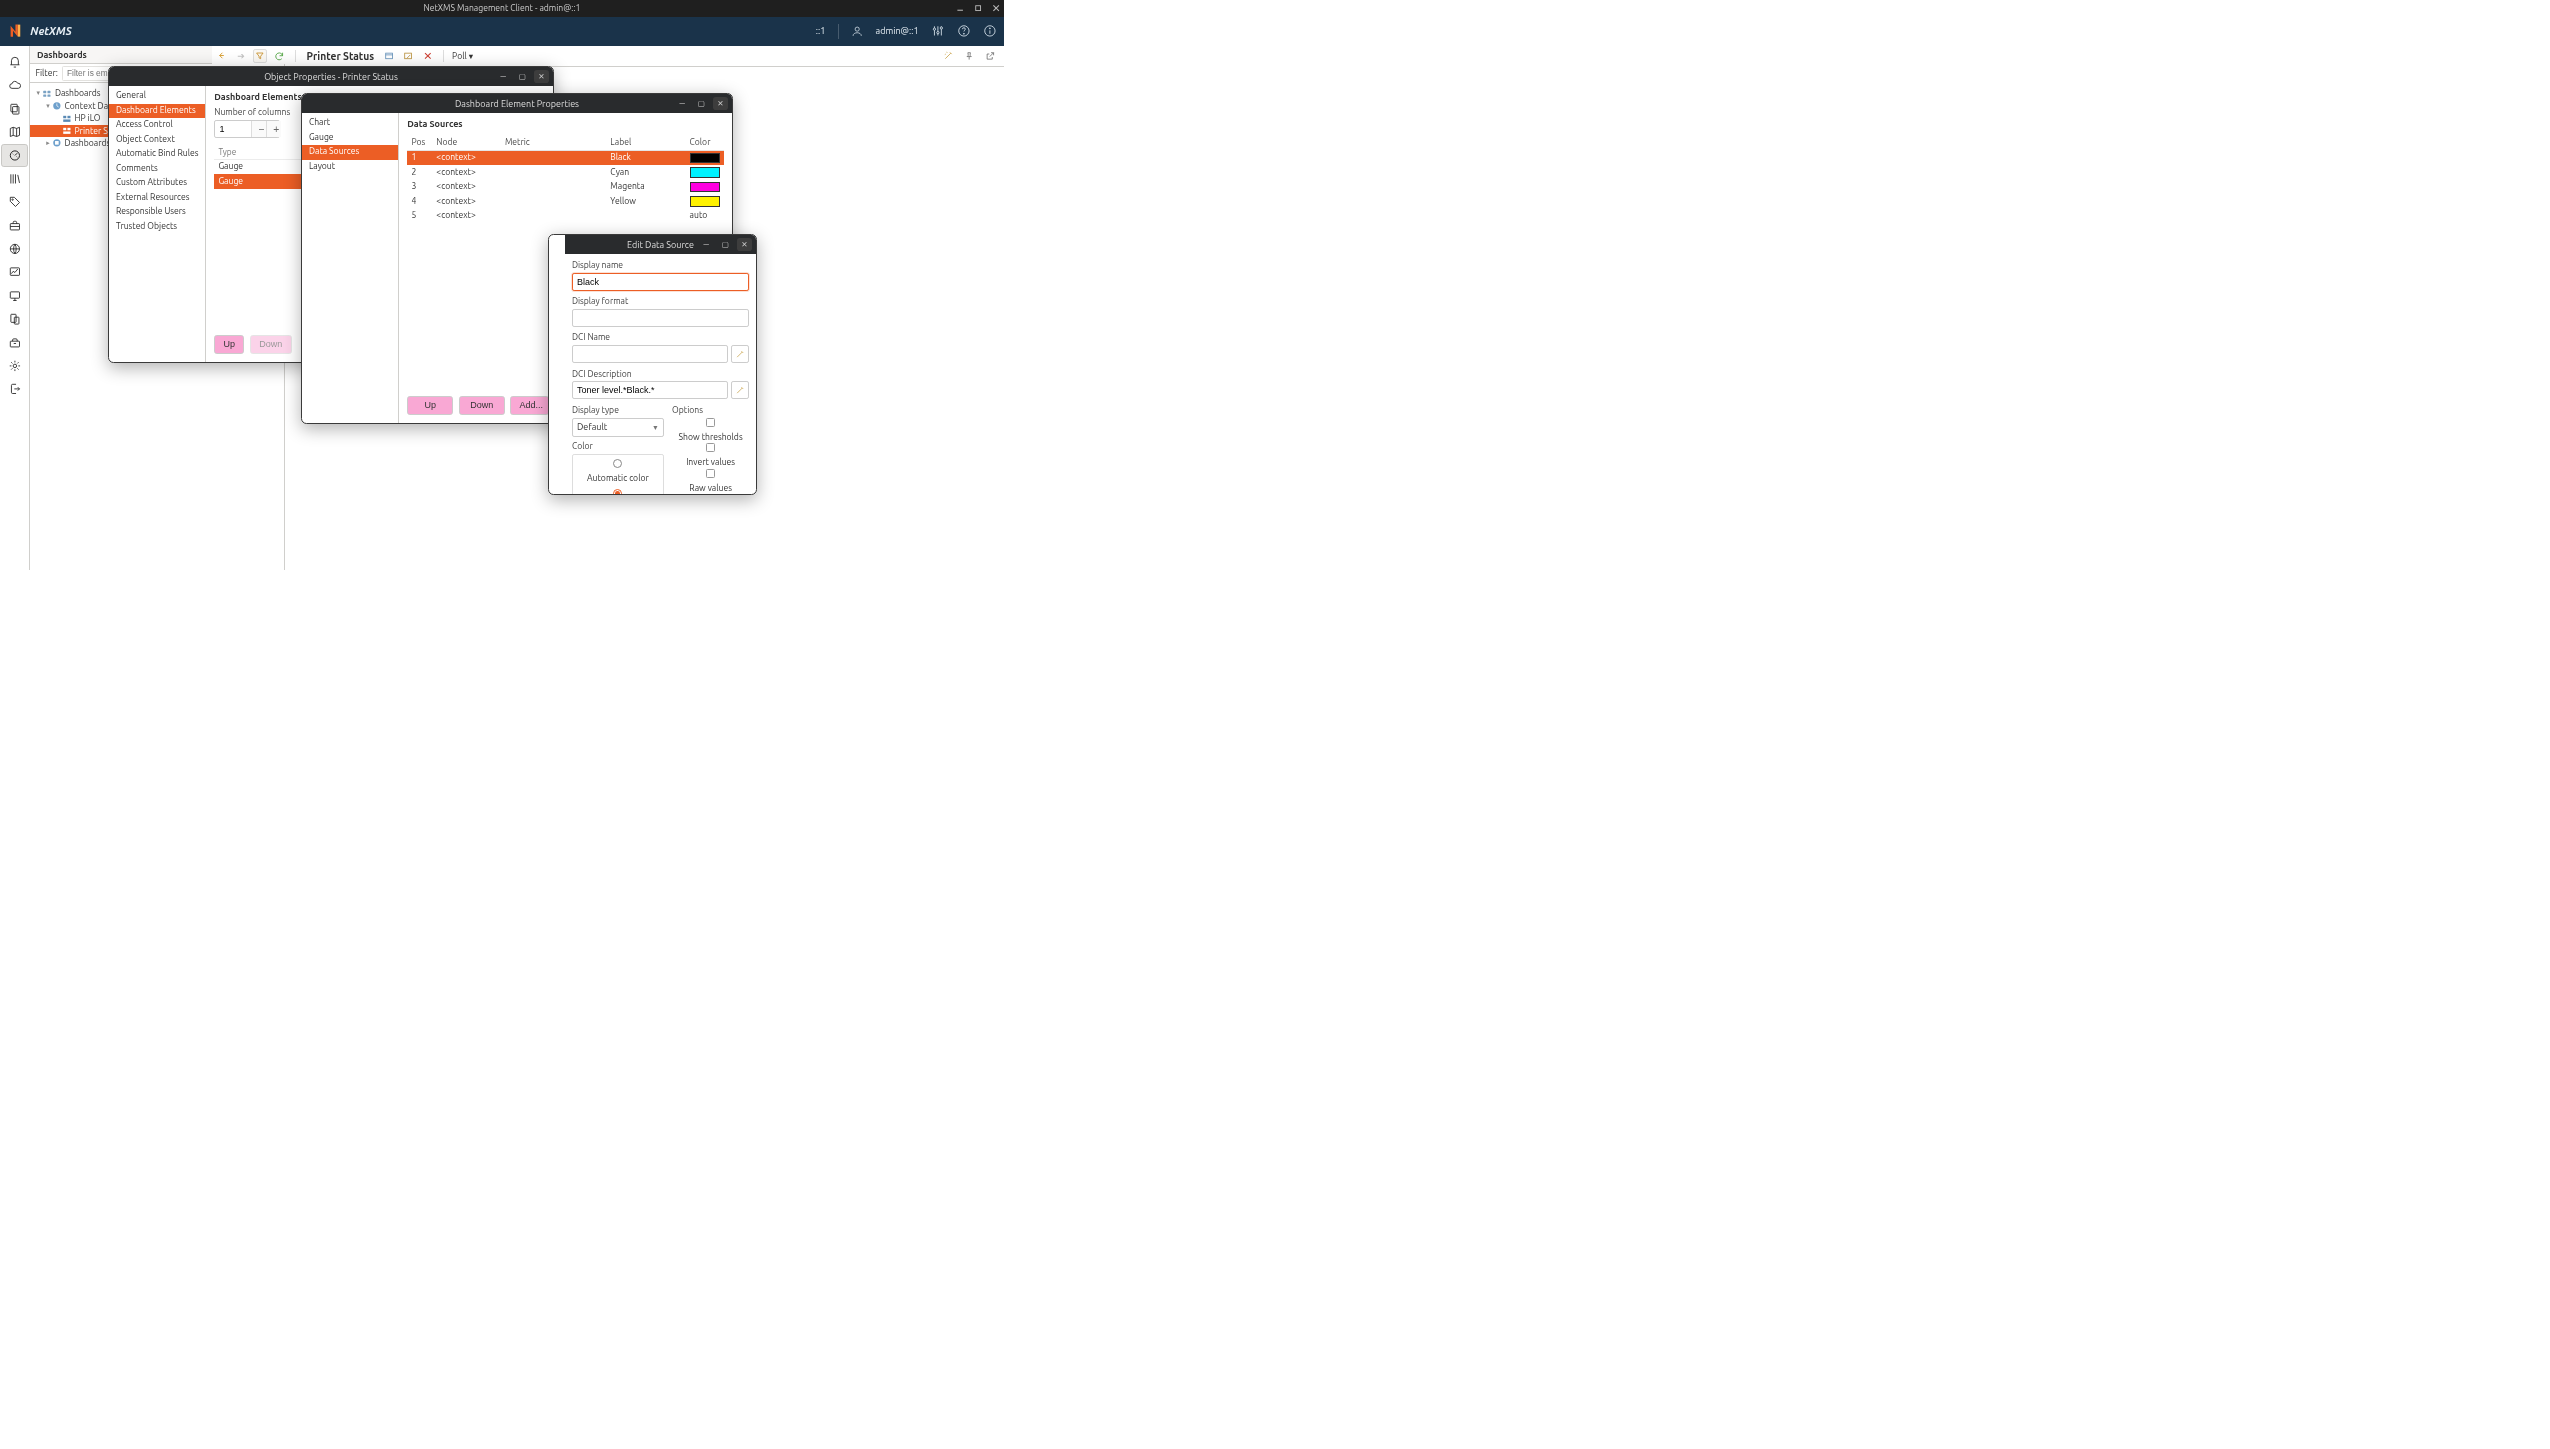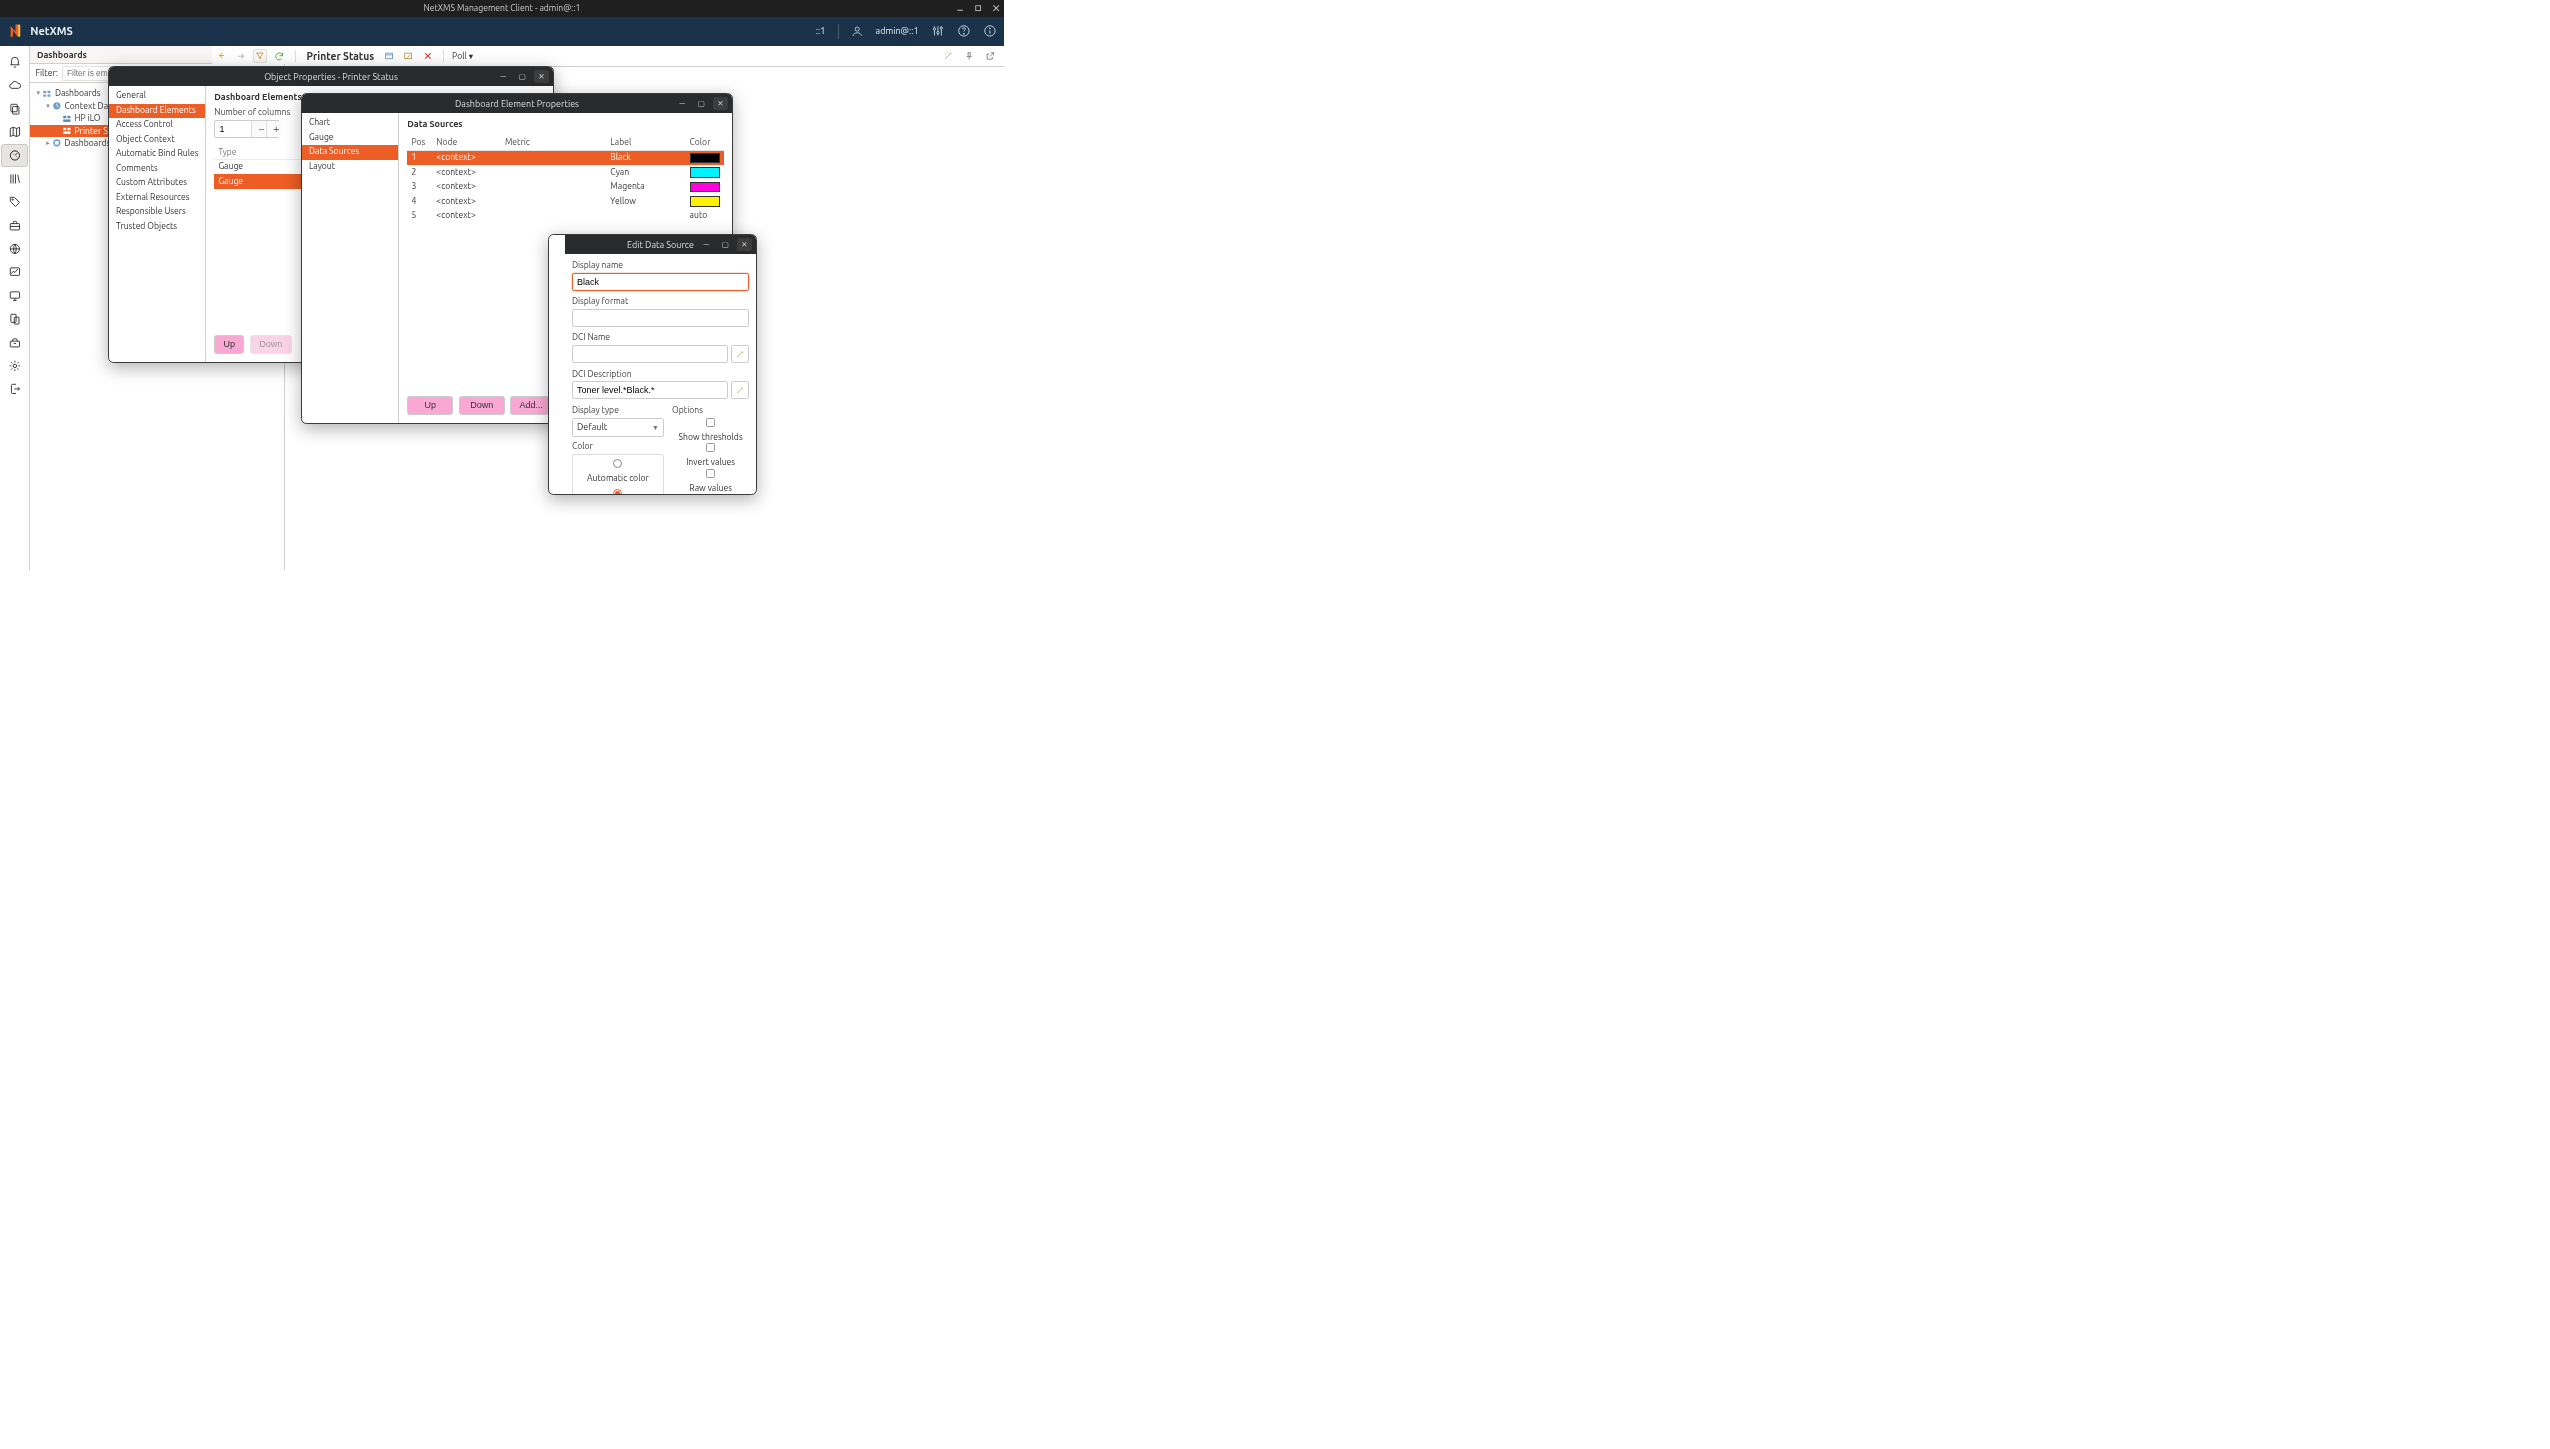--- a/index.html
+++ b/index.html
@@ -46,21 +46,21 @@
 
   
   .app-header{
     height:29px;
     background:var(--header-bar);
     display:flex;
     align-items:center;
     color:var(--header-text);
     padding:0 6.9px;
   }
-  .app-logo{display:flex;align-items:center;gap:4.1px;font-weight:600;font-size:11px;}
+  .app-logo{display:flex;align-items:center;gap:4.1px;font-weight:600;font-size:11px;font-style:italic;}
   .app-logo-mark{width:19.3px;height:19.3px;}
   .app-header-right{margin-left:auto;display:flex;align-items:center;gap:12.4px;}
   .app-header-right .divider{width:0.7px;height:15px;background:rgba(255,255,255,.2);}
 
   
   .left-rail{
     position:absolute;
     left:0; top:46px; bottom:0;
     width:30px;
     background:var(--white);

